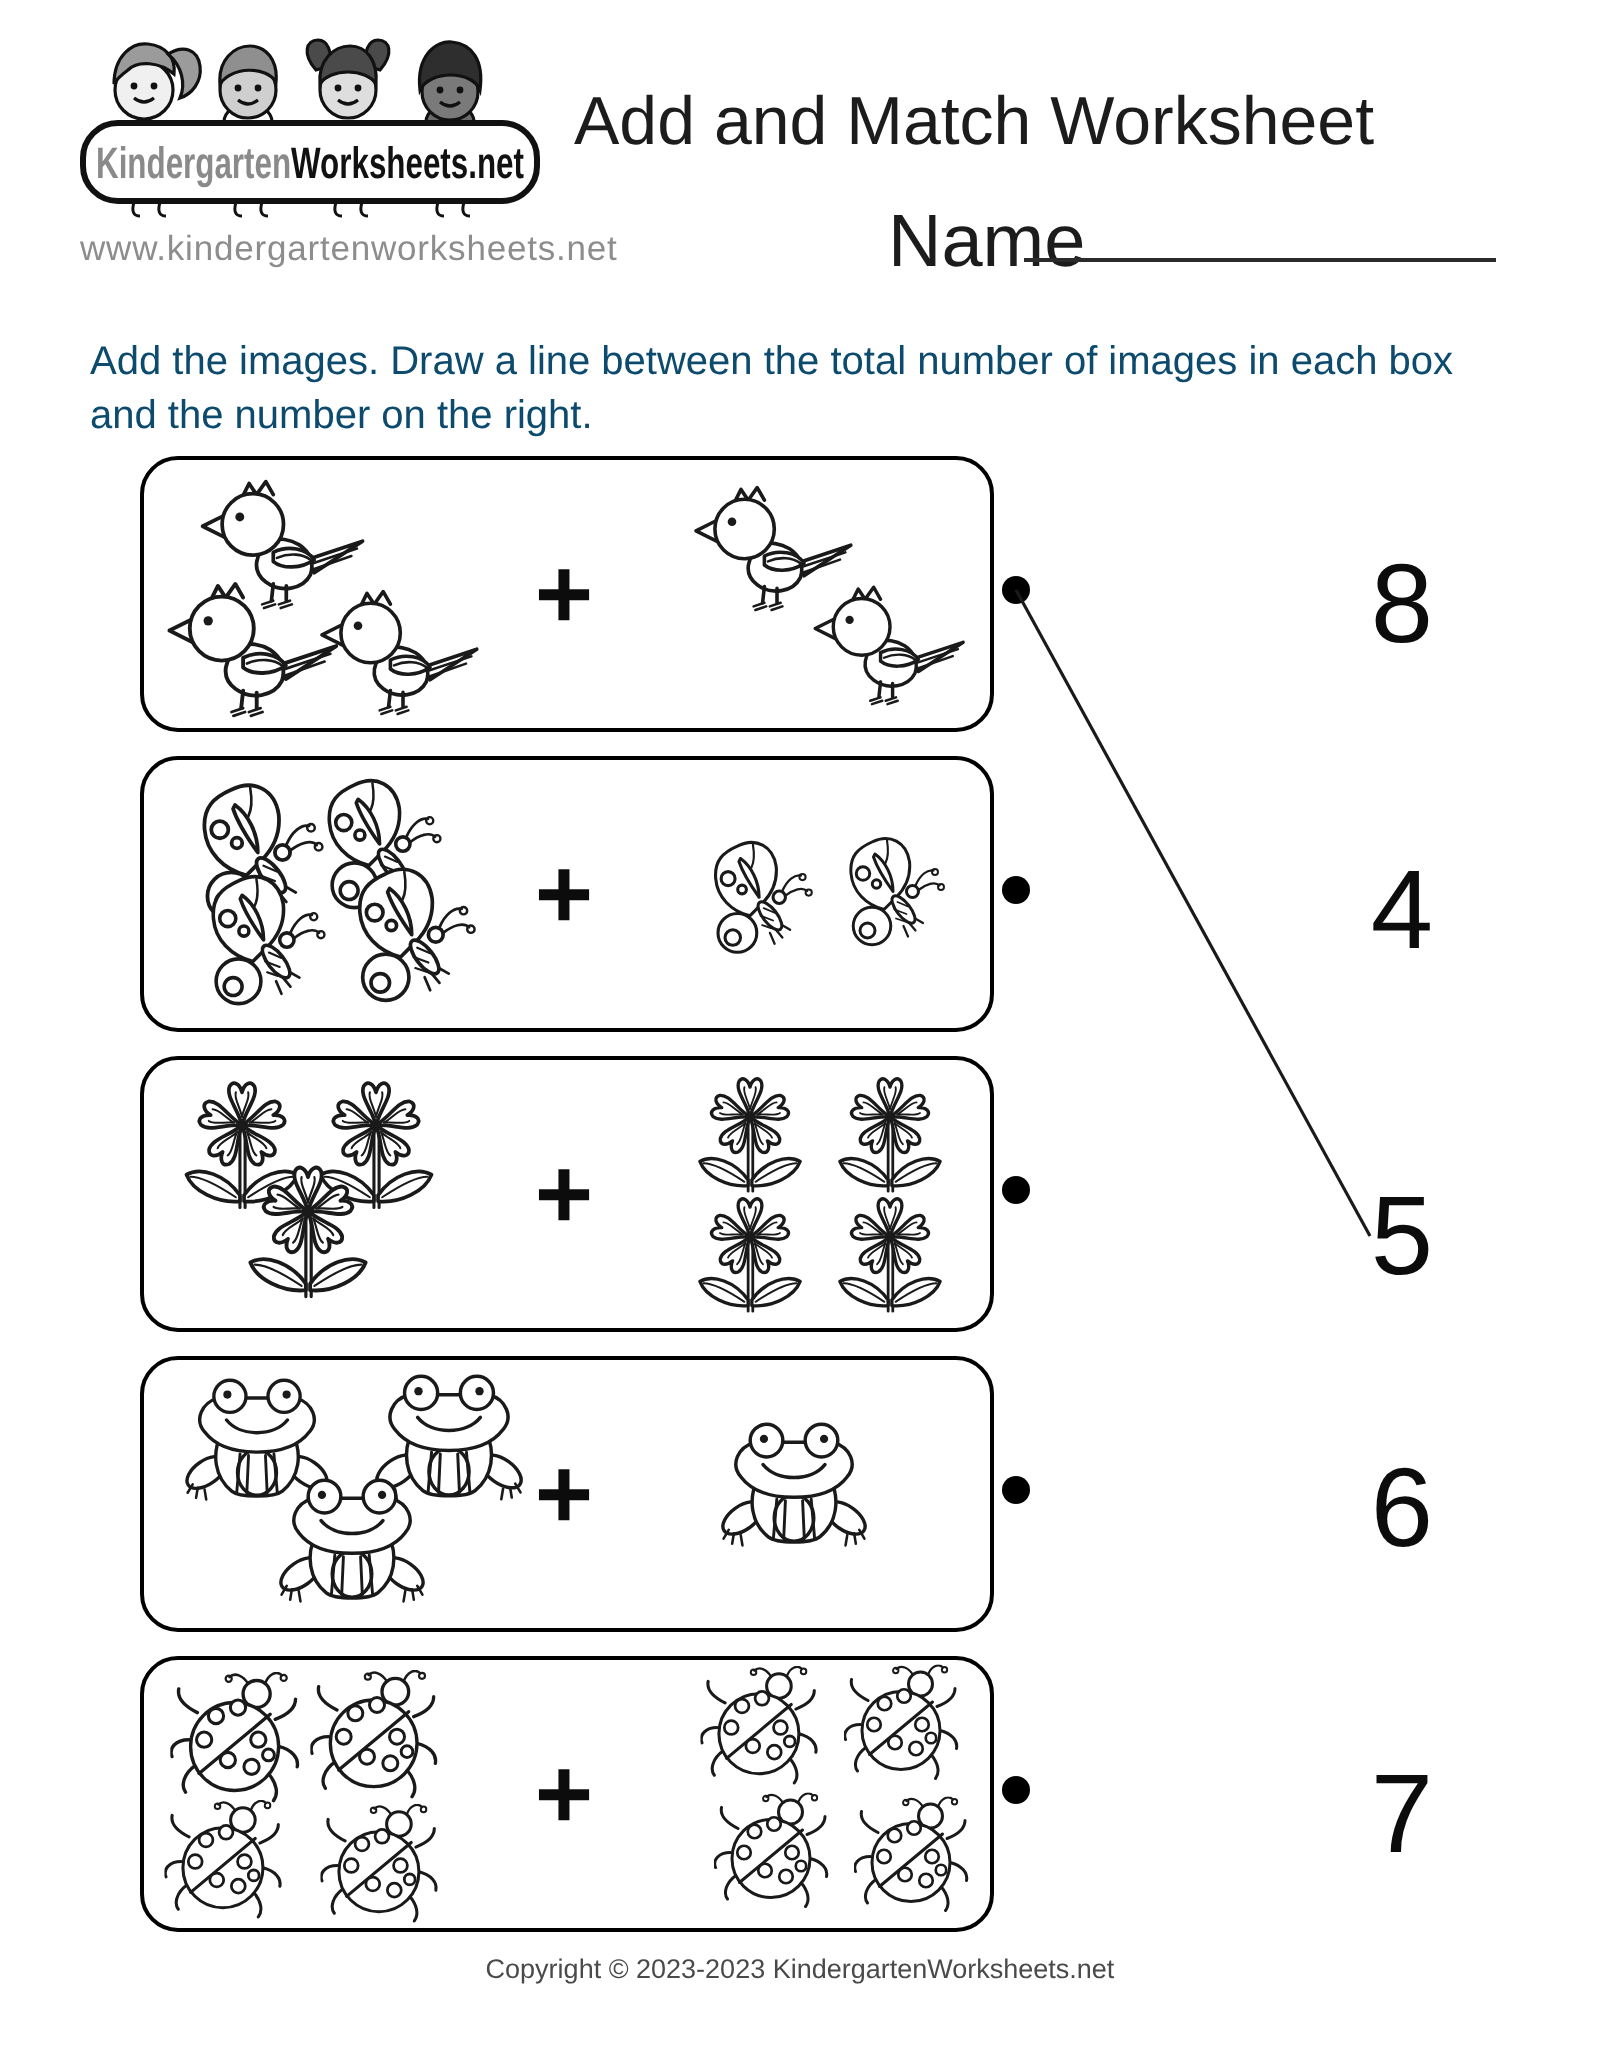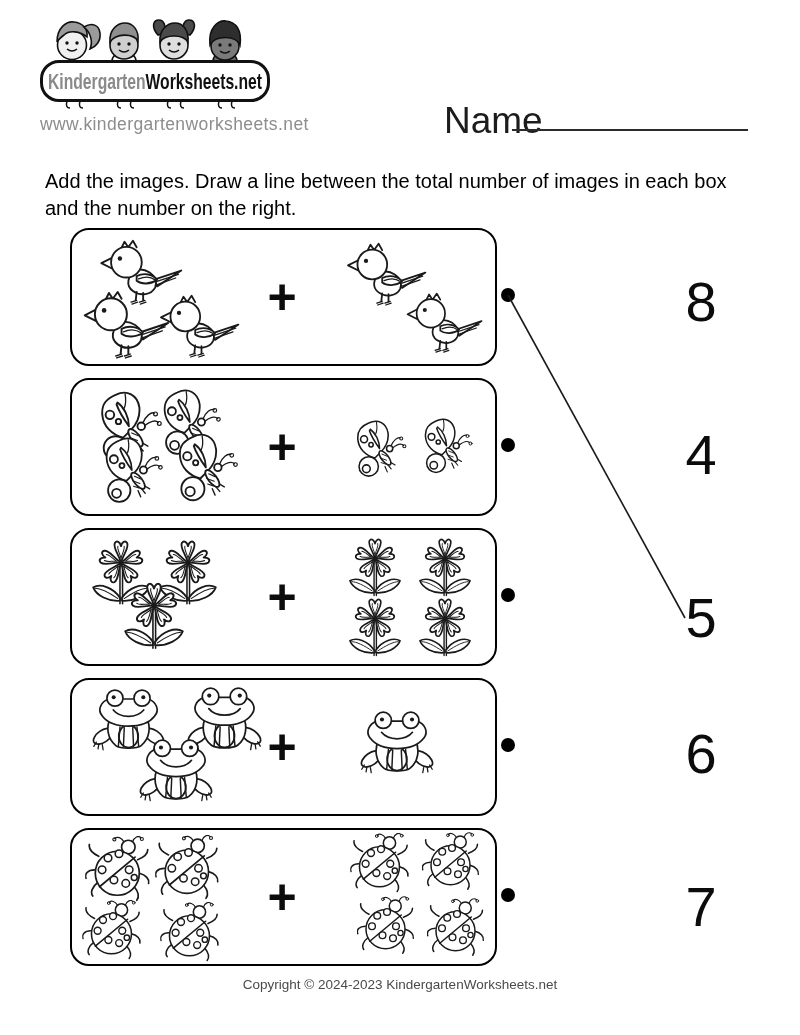--- a/index.html
+++ b/index.html
@@ -8,21 +8,21 @@
   svg{overflow:visible;}
   .defs{position:absolute;width:0;height:0;}
   
   .logo{position:absolute;left:24px;top:18px;width:236px;margin-left:16px;}
   .logo-art{width:230px;height:94px;display:block;}
   .logo-url{margin-top:2px;font-size:17.5px;color:#8d8d8d;letter-spacing:.4px;}
   
   .title{position:absolute;left:287px;top:42px;font-size:34px;font-weight:400;color:#1c1c1c;white-space:nowrap;}
   .name-label{position:absolute;left:444px;top:100px;font-size:37px;color:#1c1c1c;}
   .name-line{position:absolute;left:512px;top:129px;width:236px;height:0;border-top:2.5px solid #2b2b2b;}
-  .instructions{position:absolute;left:45px;top:168px;width:712px;font-size:20px;line-height:27px;color:#000000;}
+  .instructions{position:absolute;left:45px;top:168px;width:712px;font-size:20px;line-height:27px;color:#0c4a6e;}
   
   .problem-row{position:absolute;left:0;width:800px;height:134px;}
   .r1{top:228px}.r2{top:378px}.r3{top:528px}.r4{top:678px}.r5{top:828px}
   .box{position:absolute;left:70px;top:0;width:423px;height:134px;border:2px solid #000;border-radius:19px;background:#fff;}
   .group{position:absolute;left:0;top:0;width:100%;height:100%;}
   .animal{position:absolute;}
   .plus{position:absolute;left:186px;top:50%;transform:translateY(-50%);width:48px;text-align:center;
         font-size:50px;font-weight:700;color:#0c0c0c;line-height:1;}
   .dot{position:absolute;left:501px;top:60px;width:14px;height:14px;border-radius:50%;background:#000;}
   .number{position:absolute;left:668px;width:66px;height:64px;line-height:64px;text-align:center;
@@ -168,20 +168,21 @@
                    M128,83 q-2,7 3,7 M141,83 q-2,7 3,7 M179,83 q-2,7 3,7 M192,83 q-2,7 3,7"></path>
         </g>
 
         <rect x="1.5" y="43.5" width="227" height="39" rx="17.5" fill="#fff" stroke-width="3"></rect>
       </g>
       <text x="8" y="71" font-size="22" font-weight="bold" textLength="214" lengthAdjust="spacingAndGlyphs"><tspan fill="#8a8a8a">Kindergarten</tspan><tspan fill="#111">Worksheets.net</tspan></text>
     </svg>
     <div class="logo-url">www.kindergartenworksheets.net</div>
   </div>
 
+  <div class="title">Add and Match Worksheet</div>
   <div class="name-label">Name</div>
   <div class="name-line"></div>
   <div class="instructions">Add the images. Draw a line between the total number of images in each box and the number on the right.</div>
 
   <div class="problem-row r1">
     <div class="box">
       <div class="group">
           <svg viewBox="0 0 100 74" class="animal" style="left: 20px; top: 7px; width: 93px; height: 69px;">
             <use href="#icon-bird"></use>
           </svg>
@@ -327,16 +328,16 @@
     </div>
     <div class="dot"></div>
     <div class="number">7</div>
   </div>
 
   <svg class="overlay">
     <line id="answer-line" x1="508" y1="295" x2="685" y2="618" stroke="#1a1a1a" stroke-width="1.6"></line>
   </svg>
 
   <div class="footer">
-    <div>Copyright © 2024-2023 KindergartenWorksheets.net</div>
+    <div>Copyright © 2023-2023 KindergartenWorksheets.net</div>
   </div>
 
 </div>
 
 </body></html>

